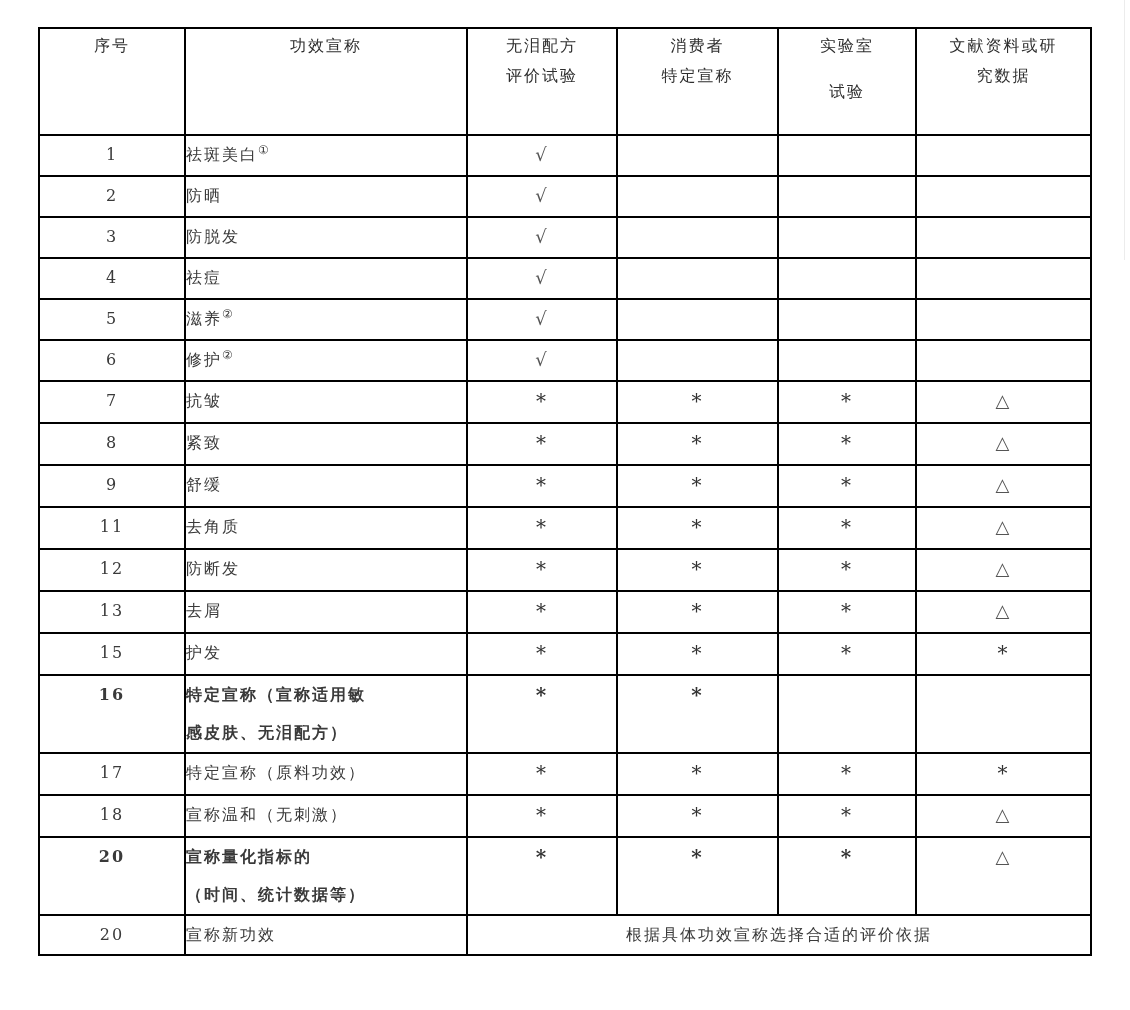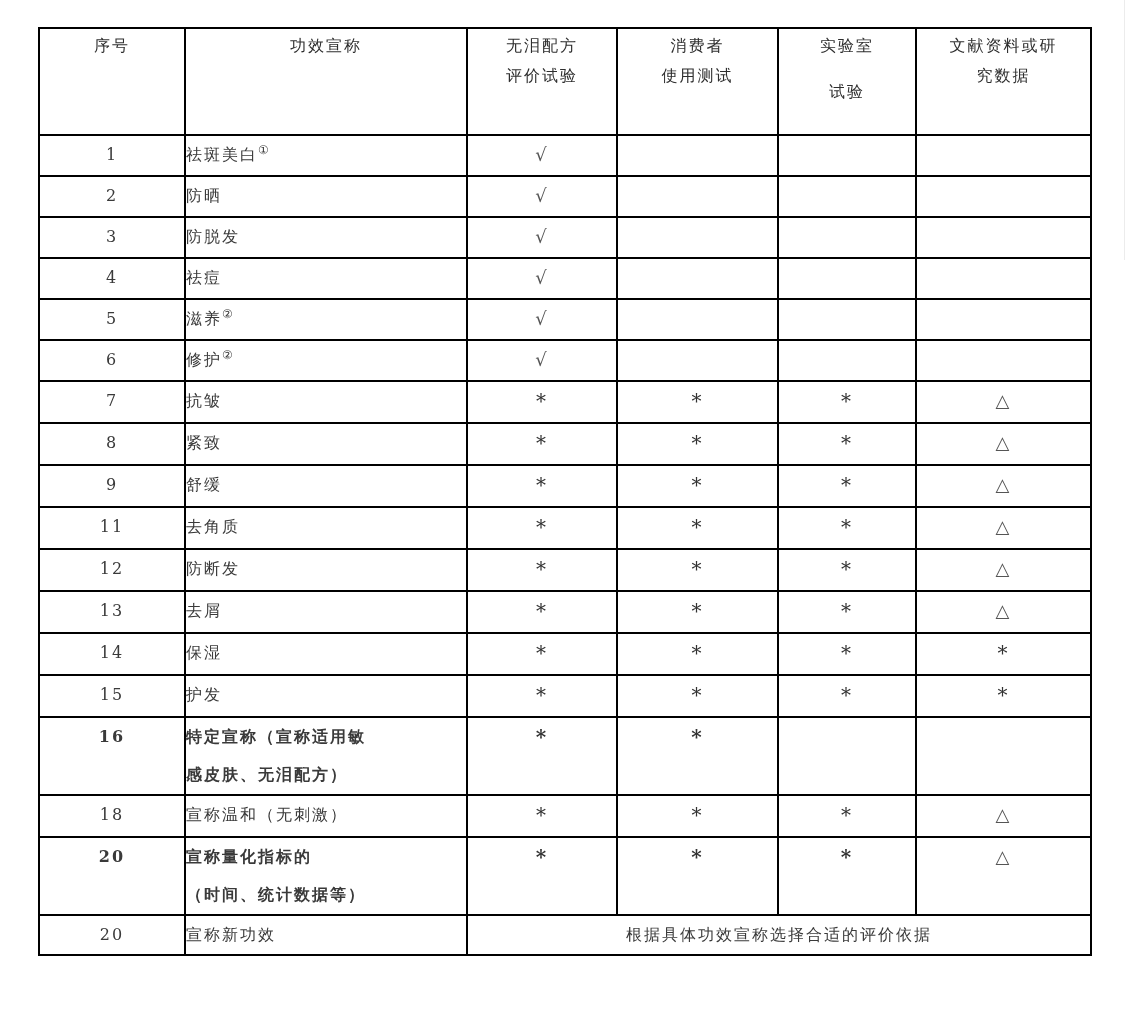--- a/index.html
+++ b/index.html
@@ -83,21 +83,21 @@
       </th>
       <th>
         <span class="hdr-line">功效宣称</span>
       </th>
       <th>
         <span class="hdr-line">无泪配方</span>
         <span class="hdr-line">评价试验</span>
       </th>
       <th>
         <span class="hdr-line">消费者</span>
-        <span class="hdr-line">使用测试</span>
+        <span class="hdr-line">特定宣称</span>
       </th>
       <th>
         <span class="hdr-line">实验室</span>
         <span class="hdr-gap"></span>
         <span class="hdr-line">试验</span>
       </th>
       <th>
         <span class="hdr-line">文献资料或研</span>
         <span class="hdr-line">究数据</span>
       </th>
@@ -193,28 +193,20 @@
         <td class="mark"><span class="mark-star">*</span></td>
         <td class="mark"><span class="mark-tri">△</span></td>
       </tr>
       <tr class="single">
         <td class="num">13</td>
         <td class="claim"><span>去屑</span></td>
         <td class="mark"><span class="mark-star">*</span></td>
         <td class="mark"><span class="mark-star">*</span></td>
         <td class="mark"><span class="mark-star">*</span></td>
         <td class="mark"><span class="mark-tri">△</span></td>
-      </tr>
-      <tr class="single">
-        <td class="num">14</td>
-        <td class="claim"><span>保湿</span></td>
-        <td class="mark"><span class="mark-star">*</span></td>
-        <td class="mark"><span class="mark-star">*</span></td>
-        <td class="mark"><span class="mark-star">*</span></td>
-        <td class="mark"><span class="mark-star">*</span></td>
       </tr>
       <tr class="single">
         <td class="num">15</td>
         <td class="claim"><span>护发</span></td>
         <td class="mark"><span class="mark-star">*</span></td>
         <td class="mark"><span class="mark-star">*</span></td>
         <td class="mark"><span class="mark-star">*</span></td>
         <td class="mark"><span class="mark-star">*</span></td>
       </tr>
       <tr class="double">
@@ -222,20 +214,28 @@
         <td class="claim">
           <span class="claim-line">特定宣称（宣称适用敏</span>
           <span class="claim-line">感皮肤、无泪配方）</span>
         </td>
         <td class="mark"><span class="mark-star">*</span></td>
         <td class="mark"><span class="mark-star">*</span></td>
         <td class="mark"></td>
         <td class="mark"></td>
       </tr>
       <tr class="single">
+        <td class="num">17</td>
+        <td class="claim"><span>特定宣称（原料功效）</span></td>
+        <td class="mark"><span class="mark-star">*</span></td>
+        <td class="mark"><span class="mark-star">*</span></td>
+        <td class="mark"><span class="mark-star">*</span></td>
+        <td class="mark"><span class="mark-star">*</span></td>
+      </tr>
+      <tr class="single">
         <td class="num">18</td>
         <td class="claim"><span>宣称温和（无刺激）</span></td>
         <td class="mark"><span class="mark-star">*</span></td>
         <td class="mark"><span class="mark-star">*</span></td>
         <td class="mark"><span class="mark-star">*</span></td>
         <td class="mark"><span class="mark-tri">△</span></td>
       </tr>
       <tr class="double">
         <td class="num">20</td>
         <td class="claim">

